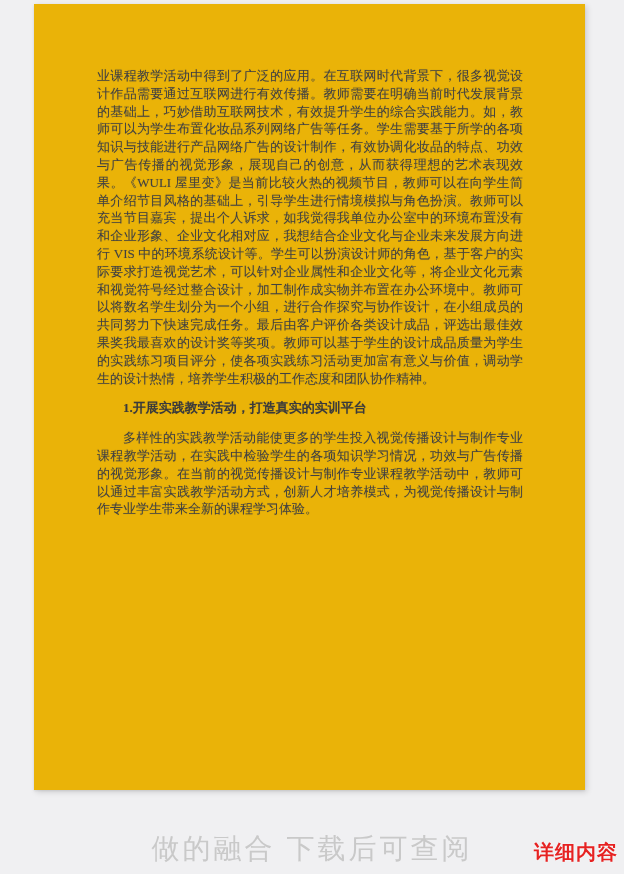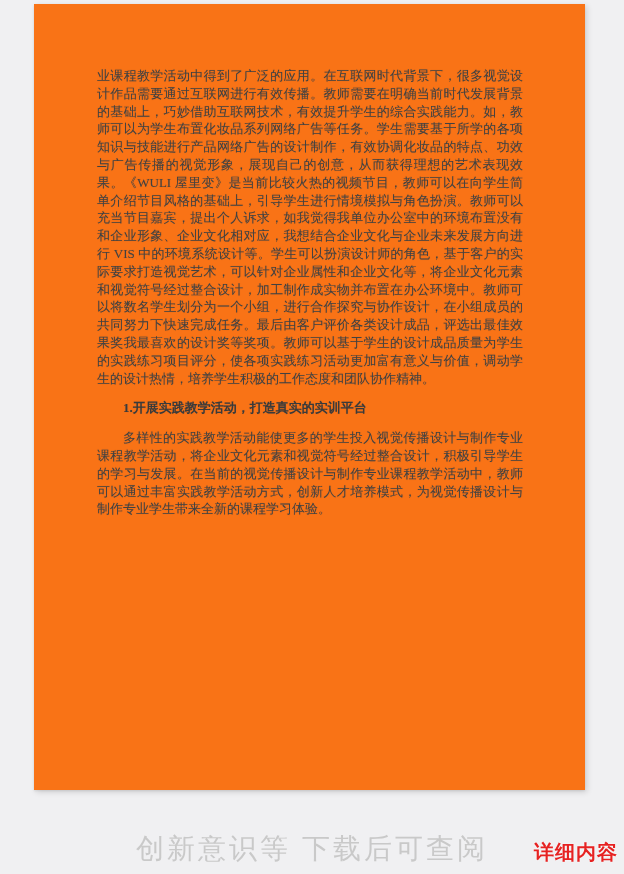--- a/index.html
+++ b/index.html
@@ -14,21 +14,21 @@
     height: 874px;
     background: #f0f0f2;
     overflow: hidden;
   }
   .page {
     position: absolute;
     left: 34px;
     top: 4px;
     width: 551px;
     height: 786px;
-    background: #f97316;
+    background: #eab308;
     box-shadow: 2px 2px 6px rgba(0,0,0,0.14), 0 1px 2px rgba(0,0,0,0.08);
   }
   .page-content {
     box-sizing: border-box;
     padding: 63px 62px 0 63px;
   }
   .par, .heading {
     font-family: "Liberation Serif", "DejaVu Serif", serif;
     font-size: 13px;
     line-height: 17.8px;
@@ -71,21 +71,21 @@
 </style>
 </head>
 <body>
 
 <div class="canvas">
 
   <div class="page">
     <div class="page-content">
       <p class="par no-indent">业课程教学活动中得到了广泛的应用。在互联网时代背景下，很多视觉设计作品需要通过互联网进行有效传播。教师需要在明确当前时代发展背景的基础上，巧妙借助互联网技术，有效提升学生的综合实践能力。如，教师可以为学生布置化妆品系列网络广告等任务。学生需要基于所学的各项知识与技能进行产品网络广告的设计制作，有效协调化妆品的特点、功效与广告传播的视觉形象，展现自己的创意，从而获得理想的艺术表现效果。《WULI 屋里变》是当前比较火热的视频节目，教师可以在向学生简单介绍节目风格的基础上，引导学生进行情境模拟与角色扮演。教师可以充当节目嘉宾，提出个人诉求，如我觉得我单位办公室中的环境布置没有和企业形象、企业文化相对应，我想结合企业文化与企业未来发展方向进行 VIS 中的环境系统设计等。学生可以扮演设计师的角色，基于客户的实际要求打造视觉艺术，可以针对企业属性和企业文化等，将企业文化元素和视觉符号经过整合设计，加工制作成实物并布置在办公环境中。教师可以将数名学生划分为一个小组，进行合作探究与协作设计，在小组成员的共同努力下快速完成任务。最后由客户评价各类设计成品，评选出最佳效果奖我最喜欢的设计奖等奖项。教师可以基于学生的设计成品质量为学生的实践练习项目评分，使各项实践练习活动更加富有意义与价值，调动学生的设计热情，培养学生积极的工作态度和团队协作精神。</p>
       <p class="heading">1.开展实践教学活动，打造真实的实训平台</p>
-      <p class="par indent">多样性的实践教学活动能使更多的学生投入视觉传播设计与制作专业课程教学活动，将企业文化元素和视觉符号经过整合设计，积极引导学生的学习与发展。在当前的视觉传播设计与制作专业课程教学活动中，教师可以通过丰富实践教学活动方式，创新人才培养模式，为视觉传播设计与制作专业学生带来全新的课程学习体验。</p>
+      <p class="par indent">多样性的实践教学活动能使更多的学生投入视觉传播设计与制作专业课程教学活动，在实践中检验学生的各项知识学习情况，功效与广告传播的视觉形象。在当前的视觉传播设计与制作专业课程教学活动中，教师可以通过丰富实践教学活动方式，创新人才培养模式，为视觉传播设计与制作专业学生带来全新的课程学习体验。</p>
     </div>
   </div>
 
-  <div class="download-hint">创新意识等 下载后可查阅</div>
+  <div class="download-hint">做的融合 下载后可查阅</div>
 
   <div class="watermark-tag">详细内容</div>
 
 </div>
 
 </body></html>

